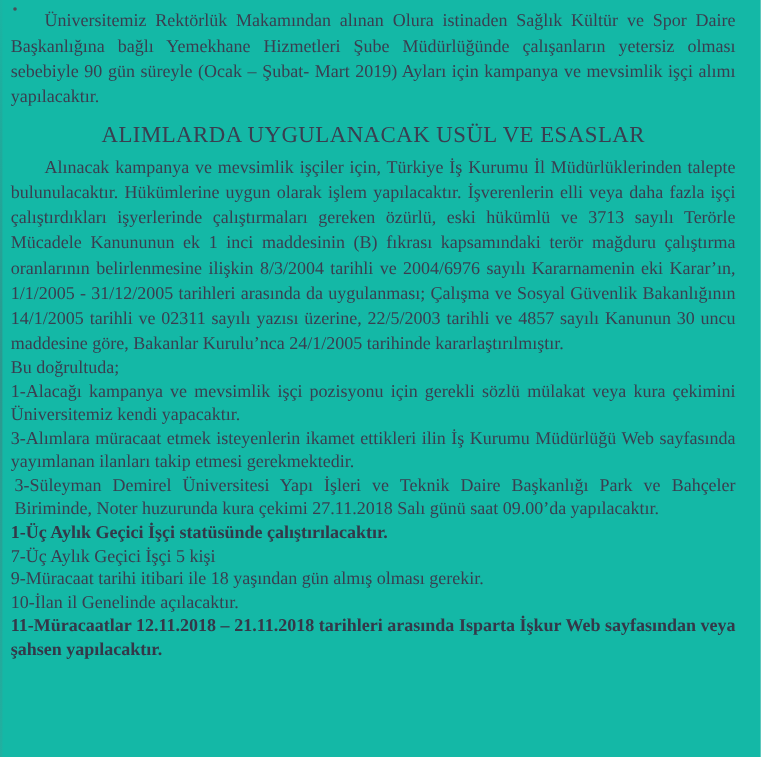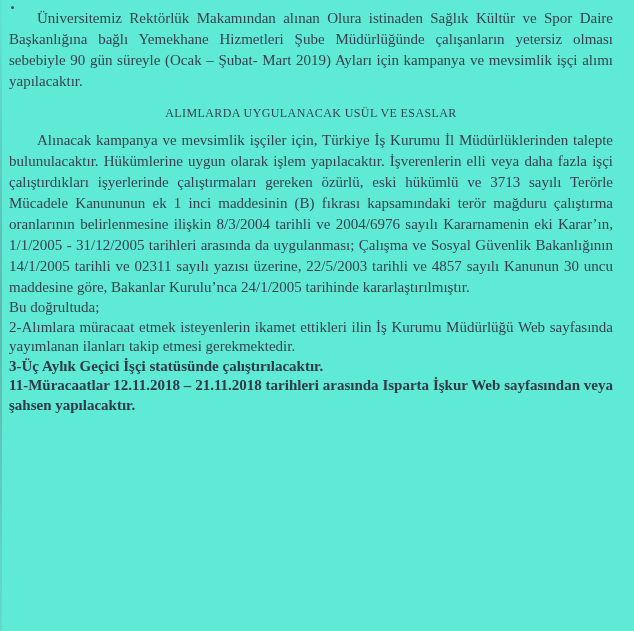--- a/index.html
+++ b/index.html
@@ -1,21 +1,21 @@
 <!DOCTYPE html>
 <html><head>
 <meta charset="utf-8">
 <style>
   html, body { margin: 0; padding: 0; background: #e8e8e6; }
   .page {
     position: relative;
     width: 634px;
     height: 631px;
     margin: 0 auto;
-    background: #5eead4;
+    background: #14b8a6;
     color: #3a3e50;
     font-family: "Liberation Serif", "DejaVu Serif", serif;
     font-size: 15px;
     overflow: hidden;
     box-sizing: border-box;
     padding: 8px 21px 0 9px;
   }
   .scan-edge {
     position: absolute;
     left: 0; top: 0; bottom: 0;
@@ -31,21 +31,21 @@
     background: #4b4d58;
   }
   .para {
     text-align: justify;
     line-height: 21px;
     margin: 0;
   }
   .para.indented { text-indent: 28px; }
   .heading {
     text-align: center;
-    font-size: 12px;
+    font-size: 19px;
     letter-spacing: 0.4px;
     line-height: 20px;
     margin: 11px 0 7px 0;
     white-space: nowrap;
     font-family: Liberation Serif, serif;
   }
   .list { margin-top: 0; }
   .list-intro {
     line-height: 19.5px;
   }
@@ -65,18 +65,23 @@
 
   <p class="para indented">Üniversitemiz Rektörlük Makamından alınan Olura istinaden Sağlık Kültür ve Spor Daire Başkanlığına bağlı Yemekhane Hizmetleri Şube Müdürlüğünde çalışanların yetersiz olması sebebiyle 90 gün süreyle (Ocak – Şubat- Mart 2019) Ayları için kampanya ve mevsimlik işçi alımı yapılacaktır.</p>
 
   <div class="heading">ALIMLARDA UYGULANACAK USÜL VE ESASLAR</div>
 
   <p class="para indented">Alınacak kampanya ve mevsimlik işçiler için, Türkiye İş Kurumu İl Müdürlüklerinden talepte bulunulacaktır. Hükümlerine uygun olarak işlem yapılacaktır. İşverenlerin elli veya daha fazla işçi çalıştırdıkları işyerlerinde çalıştırmaları gereken özürlü, eski hükümlü ve 3713 sayılı Terörle Mücadele Kanununun ek 1 inci maddesinin (B) fıkrası kapsamındaki terör mağduru çalıştırma oranlarının belirlenmesine ilişkin 8/3/2004 tarihli ve 2004/6976 sayılı Kararnamenin eki Karar’ın, 1/1/2005 - 31/12/2005 tarihleri arasında da uygulanması; Çalışma ve Sosyal Güvenlik Bakanlığının 14/1/2005 tarihli ve 02311 sayılı yazısı üzerine, 22/5/2003 tarihli ve 4857 sayılı Kanunun 30 uncu maddesine göre, Bakanlar Kurulu’nca 24/1/2005 tarihinde kararlaştırılmıştır.</p>
 
   <div class="list">
     <div class="list-intro">Bu doğrultuda;</div>
 
-    <div class="list-item">2-Alımlara müracaat etmek isteyenlerin ikamet ettikleri ilin İş Kurumu Müdürlüğü Web sayfasında yayımlanan ilanları takip etmesi gerekmektedir.</div>
-    <div class="list-item bold">3-Üç Aylık Geçici İşçi statüsünde çalıştırılacaktır.</div>
+    <div class="list-item">1-Alacağı kampanya ve mevsimlik işçi pozisyonu için gerekli sözlü mülakat veya kura çekimini Üniversitemiz kendi yapacaktır.</div>
+    <div class="list-item">3-Alımlara müracaat etmek isteyenlerin ikamet ettikleri ilin İş Kurumu Müdürlüğü Web sayfasında yayımlanan ilanları takip etmesi gerekmektedir.</div>
+    <div class="list-item indent-sm">3-Süleyman Demirel Üniversitesi Yapı İşleri ve Teknik Daire Başkanlığı Park ve Bahçeler Biriminde, Noter huzurunda kura çekimi 27.11.2018 Salı günü saat 09.00’da yapılacaktır.</div>
+    <div class="list-item bold">1-Üç Aylık Geçici İşçi statüsünde çalıştırılacaktır.</div>
+    <div class="list-item">7-Üç Aylık Geçici İşçi 5 kişi</div>
+    <div class="list-item">9-Müracaat tarihi itibari ile 18 yaşından gün almış olması gerekir.</div>
+    <div class="list-item">10-İlan il Genelinde açılacaktır.</div>
     <div class="list-item bold">11-Müracaatlar  12.11.2018  –  21.11.2018  tarihleri arasında Isparta İşkur Web sayfasından veya şahsen yapılacaktır.</div>
   </div>
 
 </div>
 
 </body></html>

